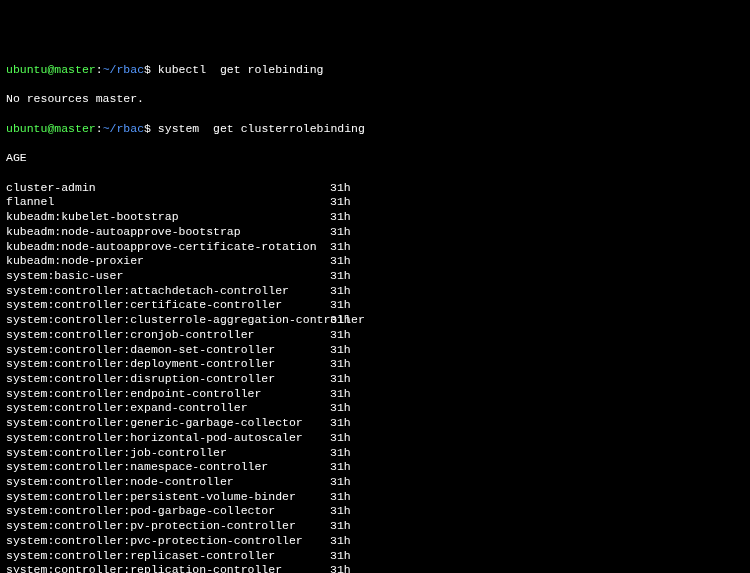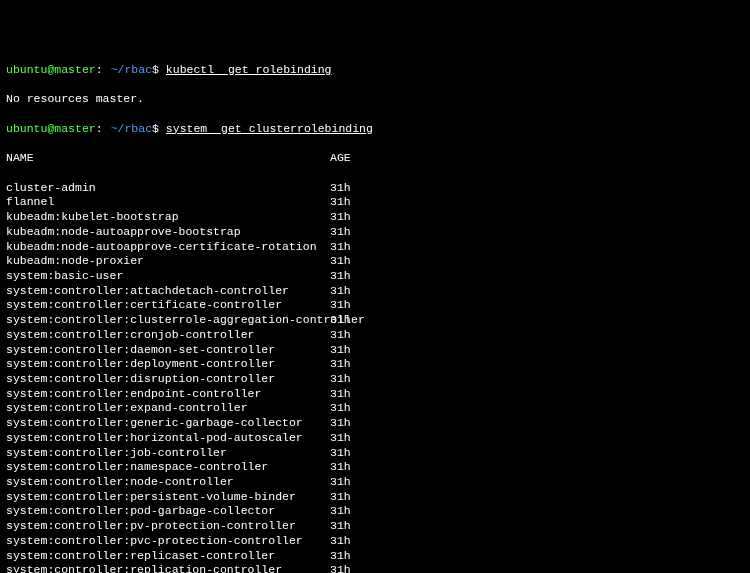--- a/index.html
+++ b/index.html
@@ -9,35 +9,35 @@
       font-family: 'Menlo', 'Consolas', 'Courier New', monospace;
       font-size: 11.5px;
       line-height: 1.28;
       padding: 4px 6px;
       width: 750px;
       height: 573px;
       overflow: hidden;
       white-space: pre;
     }
     .prompt-user { color: #55ff55; }
-    .prompt-path { color: #5599ff; margin-left: 8px; }
+    .prompt-path { color: #5599ff; }
     .prompt-dollar { color: #fff; }
-    .cmd { color: #fff; text-decoration: underline; }
+    .cmd { color: #fff; }
     .output { color: #fff; }
     .row { display: flex; }
     .col-name { width: 324px; }
     .col-age { }
     .line { display: block; }
   </style>
 </head>
 <body>
 
 
 
 <div class="line"><span class="prompt-user">ubuntu@master</span><span class="output">:</span><span class="prompt-path">~/rbac</span><span class="prompt-dollar">$</span> <span class="cmd">kubectl  get rolebinding</span></div>
 <div class="line output">No resources master.</div>
 <div class="line"><span class="prompt-user">ubuntu@master</span><span class="output">:</span><span class="prompt-path">~/rbac</span><span class="prompt-dollar">$</span> <span class="cmd">system  get clusterrolebinding</span></div>
-<div class="row output"><span class="col-name">NAME</span><span class="col-age">AGE</span></div>
+<div class="row output"><span class="col-age">AGE</span></div>
 <div id="rows"><div class="row output"><span class="col-name">cluster-admin</span><span class="col-age">31h</span></div><div class="row output"><span class="col-name">flannel</span><span class="col-age">31h</span></div><div class="row output"><span class="col-name">kubeadm:kubelet-bootstrap</span><span class="col-age">31h</span></div><div class="row output"><span class="col-name">kubeadm:node-autoapprove-bootstrap</span><span class="col-age">31h</span></div><div class="row output"><span class="col-name">kubeadm:node-autoapprove-certificate-rotation</span><span class="col-age">31h</span></div><div class="row output"><span class="col-name">kubeadm:node-proxier</span><span class="col-age">31h</span></div><div class="row output"><span class="col-name">system:basic-user</span><span class="col-age">31h</span></div><div class="row output"><span class="col-name">system:controller:attachdetach-controller</span><span class="col-age">31h</span></div><div class="row output"><span class="col-name">system:controller:certificate-controller</span><span class="col-age">31h</span></div><div class="row output"><span class="col-name">system:controller:clusterrole-aggregation-controller</span><span class="col-age">31h</span></div><div class="row output"><span class="col-name">system:controller:cronjob-controller</span><span class="col-age">31h</span></div><div class="row output"><span class="col-name">system:controller:daemon-set-controller</span><span class="col-age">31h</span></div><div class="row output"><span class="col-name">system:controller:deployment-controller</span><span class="col-age">31h</span></div><div class="row output"><span class="col-name">system:controller:disruption-controller</span><span class="col-age">31h</span></div><div class="row output"><span class="col-name">system:controller:endpoint-controller</span><span class="col-age">31h</span></div><div class="row output"><span class="col-name">system:controller:expand-controller</span><span class="col-age">31h</span></div><div class="row output"><span class="col-name">system:controller:generic-garbage-collector</span><span class="col-age">31h</span></div><div class="row output"><span class="col-name">system:controller:horizontal-pod-autoscaler</span><span class="col-age">31h</span></div><div class="row output"><span class="col-name">system:controller:job-controller</span><span class="col-age">31h</span></div><div class="row output"><span class="col-name">system:controller:namespace-controller</span><span class="col-age">31h</span></div><div class="row output"><span class="col-name">system:controller:node-controller</span><span class="col-age">31h</span></div><div class="row output"><span class="col-name">system:controller:persistent-volume-binder</span><span class="col-age">31h</span></div><div class="row output"><span class="col-name">system:controller:pod-garbage-collector</span><span class="col-age">31h</span></div><div class="row output"><span class="col-name">system:controller:pv-protection-controller</span><span class="col-age">31h</span></div><div class="row output"><span class="col-name">system:controller:pvc-protection-controller</span><span class="col-age">31h</span></div><div class="row output"><span class="col-name">system:controller:replicaset-controller</span><span class="col-age">31h</span></div><div class="row output"><span class="col-name">system:controller:replication-controller</span><span class="col-age">31h</span></div></div>
 
 
 
 
 
 </body></html>

